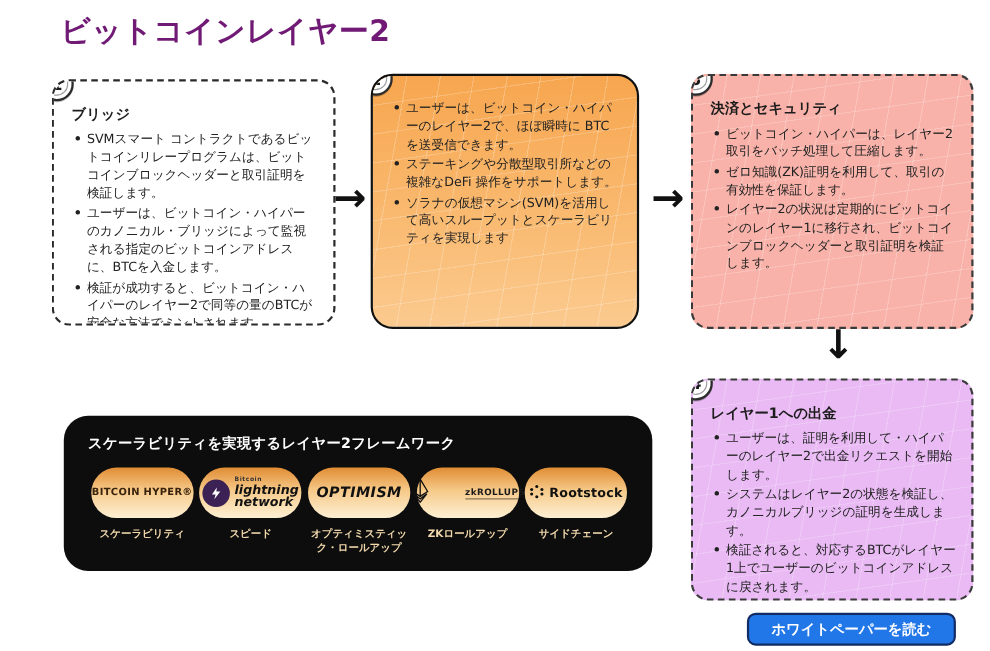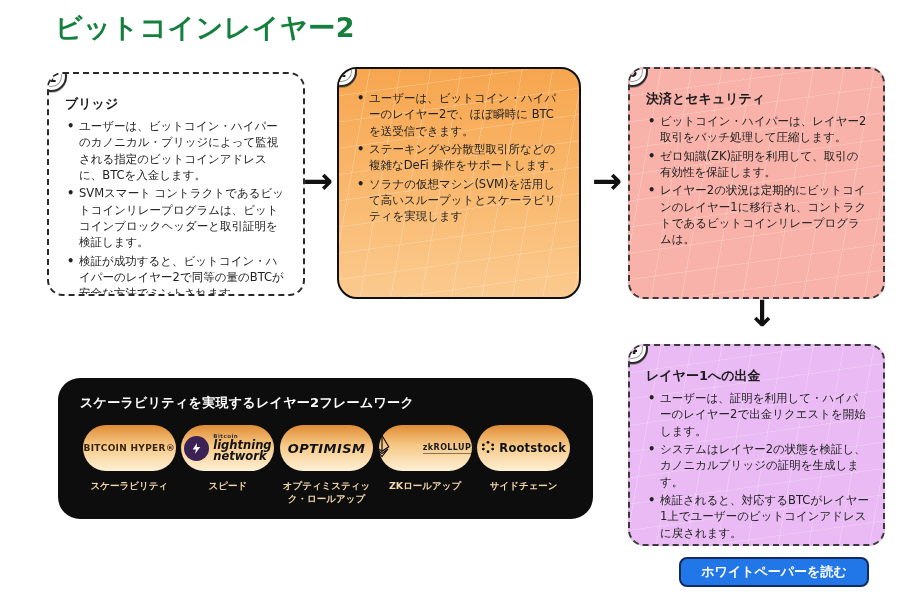--- a/index.html
+++ b/index.html
@@ -1,19 +1,19 @@
 <!DOCTYPE html>
 <html><head>
 <meta charset="utf-8">
 <style>
   * { margin:0; padding:0; box-sizing:border-box; }
   html,body { width:900px; height:592px; background:#ffffff; font-family:"DejaVu Sans","Liberation Sans",sans-serif; }
   #canvas { position:relative; width:900px; height:592px; background:#ffffff; overflow:hidden; }
 
-  .page-title { position:absolute; left:55px; top:10px; font-size:27px; font-weight:800; color:#15803d; letter-spacing:.5px; }
+  .page-title { position:absolute; left:55px; top:10px; font-size:27px; font-weight:800; color:#701a75; letter-spacing:.5px; }
 
   .step-box { position:absolute; border-radius:16px; padding:21px 14px 10px 16px; overflow:hidden; }
   .step-box .grid-overlay { position:absolute; inset:0; pointer-events:none;
      background-image:
        repeating-linear-gradient(100deg, rgba(255,255,255,.22) 0 1px, transparent 1px 30px),
        repeating-linear-gradient(172deg, rgba(255,255,255,.20) 0 1px, transparent 1px 26px); }
   .step-title { position:relative; font-size:13px; font-weight:800; color:#1c1c1c; margin-bottom:5px; }
   .step-bullets { position:relative; list-style:none; }
   .step-bullets li { position:relative; padding-left:14px; font-size:11.5px; line-height:1.42; color:#222; margin-bottom:2px; }
   .step-bullets li::before { content:"•"; position:absolute; left:2px; top:0; font-weight:700; color:#222; }
@@ -58,22 +58,22 @@
 <body>
 
 <div id="canvas">
 
   <h1 class="page-title">ビットコインレイヤー2</h1>
 
   <div class="step-box" id="step1">
     <div class="num-badge">1</div>
     <div class="step-title">ブリッジ</div>
     <ul class="step-bullets">
+      <li>SVMスマート コントラクトであるビットコインリレープログラムは、ビットコインブロックヘッダーと取引証明を検証します。</li>
       <li>ユーザーは、ビットコイン・ハイパーのカノニカル・ブリッジによって監視される指定のビットコインアドレスに、BTCを入金します。</li>
-      <li>SVMスマート コントラクトであるビットコインリレープログラムは、ビットコインブロックヘッダーと取引証明を検証します。</li>
       <li>検証が成功すると、ビットコイン・ハイパーのレイヤー2で同等の量のBTCが安全な方法でミントされます。</li>
     </ul>
   </div>
 
   <div class="flow-arrow" id="arrow-1">→</div>
 
   <div class="step-box" id="step2">
     <div class="grid-overlay"></div>
     <div class="num-badge">2</div>
     <ul class="step-bullets">
@@ -85,21 +85,21 @@
 
   <div class="flow-arrow" id="arrow-2">→</div>
 
   <div class="step-box" id="step3">
     <div class="grid-overlay"></div>
     <div class="num-badge">3</div>
     <div class="step-title">決済とセキュリティ</div>
     <ul class="step-bullets">
       <li>ビットコイン・ハイパーは、レイヤー2取引をバッチ処理して圧縮します。</li>
       <li>ゼロ知識(ZK)証明を利用して、取引の有効性を保証します。</li>
-      <li>レイヤー2の状況は定期的にビットコインのレイヤー1に移行され、コントラクトであるビットコインリレープログラムは。</li>
+      <li>レイヤー2の状況は定期的にビットコインのレイヤー1に移行され、ビットコインブロックヘッダーと取引証明を検証します。</li>
     </ul>
   </div>
 
   <div class="flow-arrow" id="arrow-3">↓</div>
 
   <div class="step-box" id="step4">
     <div class="grid-overlay"></div>
     <div class="num-badge">4</div>
     <div class="step-title">レイヤー1への出金</div>
     <ul class="step-bullets">

